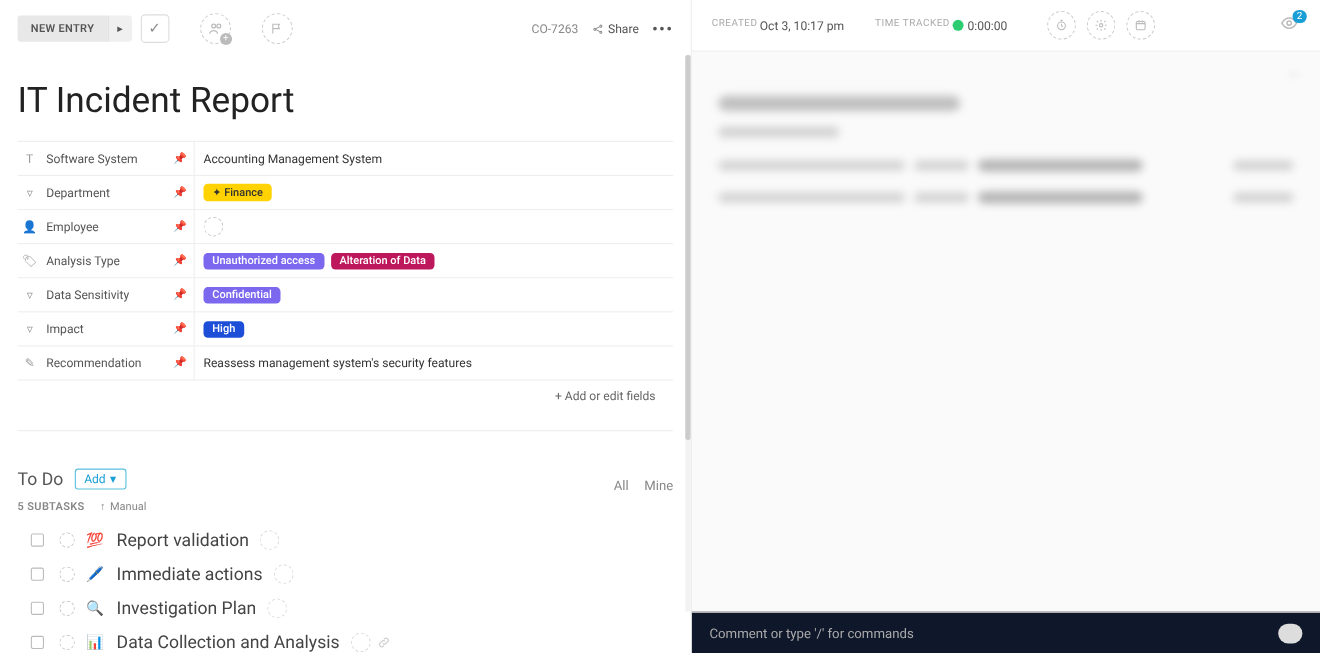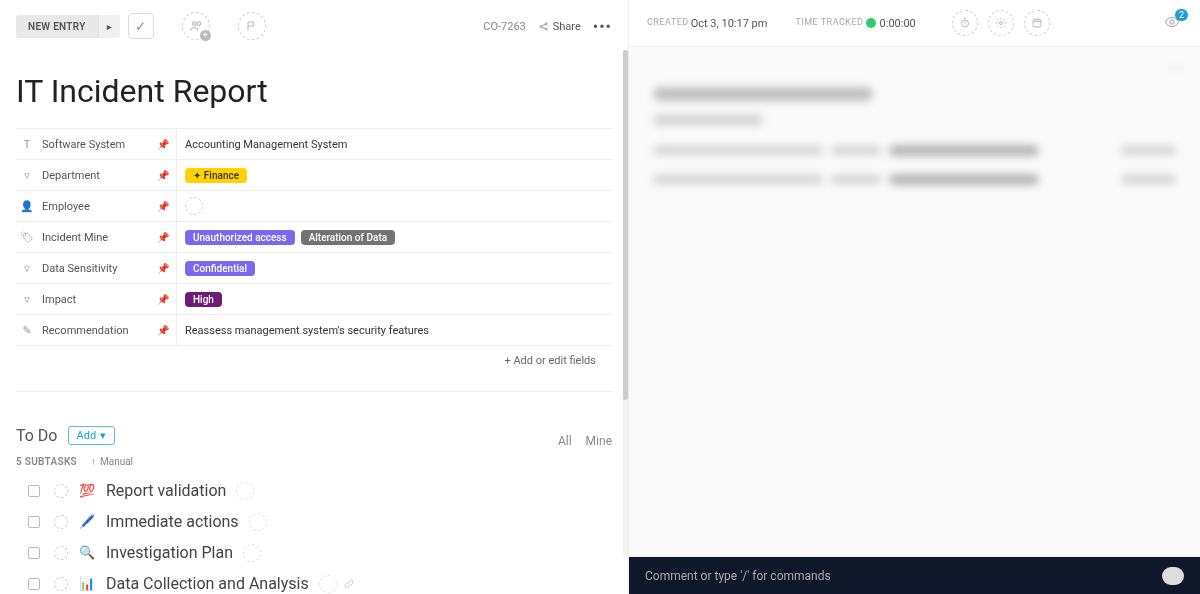--- a/index.html
+++ b/index.html
@@ -26,22 +26,22 @@
 
 .fields { border-top: 1px solid #eee; margin: 0 16px; }
 .field-row { display: flex; align-items: center; border-bottom: 1px solid #eee; min-height: 30px; }
 .field-label { width: 160px; display: flex; align-items: center; gap: 8px; font-size: 11px; color: #555; padding-left: 4px; }
 .field-icon { width: 14px; color: #999; font-size: 11px; display: inline-flex; justify-content: center; }
 .field-pin { color: #5bc0de; font-size: 10px; margin-right: 6px; }
 .field-value { flex: 1; padding: 5px 8px; font-size: 11px; color: #333; border-left: 1px solid #eee; min-height: 30px; display: flex; align-items: center; gap: 6px; flex-wrap: wrap; }
 .pill { display: inline-block; padding: 2px 8px; border-radius: 4px; font-size: 10px; font-weight: 500; color: #fff; }
 .pill-yellow { background: #ffd200; color: #333; }
 .pill-purple { background: #7b68ee; }
-.pill-orange { background: #737373; }
-.pill-red { background: #701a75; }
+.pill-orange { background: #be185d; }
+.pill-red { background: #1d4ed8; }
 .add-edit-fields { text-align: right; padding: 8px 16px 24px; font-size: 11px; color: #666; cursor: pointer; border-bottom: 1px solid #eee; margin: 0 16px; }
 .placeholder-dot { width: 18px; height: 18px; border: 1px dashed #ccc; border-radius: 50%; display: inline-block; }
 
 
 .todo-header { display: flex; align-items: center; padding: 30px 16px 8px; }
 .todo-title { font-size: 16px; color: #555; font-weight: 400; margin-right: 10px; }
 .add-dropdown { border: 1px solid #5bc0de; color: #1a9ed6; font-size: 11px; padding: 2px 8px; border-radius: 3px; cursor: pointer; display: inline-flex; align-items: center; gap: 4px; }
 .todo-filters { margin-left: auto; display: flex; gap: 14px; font-size: 12px; color: #888; }
 .todo-filters span { cursor: pointer; margin-top: 12px; }
 
@@ -157,21 +157,21 @@
           <span>Employee</span>
           <span class="field-pin" style="margin-left: auto;">📌</span>
         </div>
         <div class="field-value">
           <span class="placeholder-dot"></span>
         </div>
       </div>
       <div class="field-row">
         <div class="field-label">
           <span class="field-icon">🏷</span>
-          <span>Incident Mine</span>
+          <span>Analysis Type</span>
           <span class="field-pin" style="margin-left: auto;">📌</span>
         </div>
         <div class="field-value">
           <span class="pill pill-purple">Unauthorized access</span>
           <span class="pill pill-orange">Alteration of Data</span>
         </div>
       </div>
       <div class="field-row">
         <div class="field-label">
           <span class="field-icon">▿</span>

